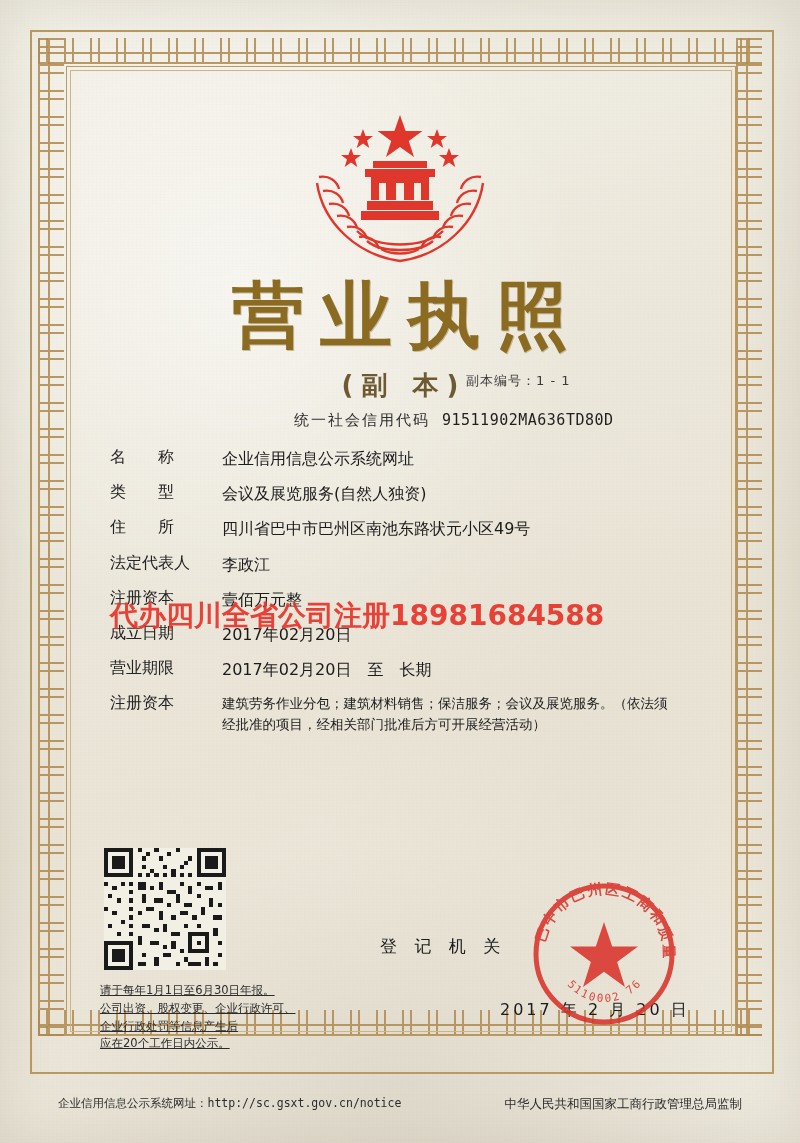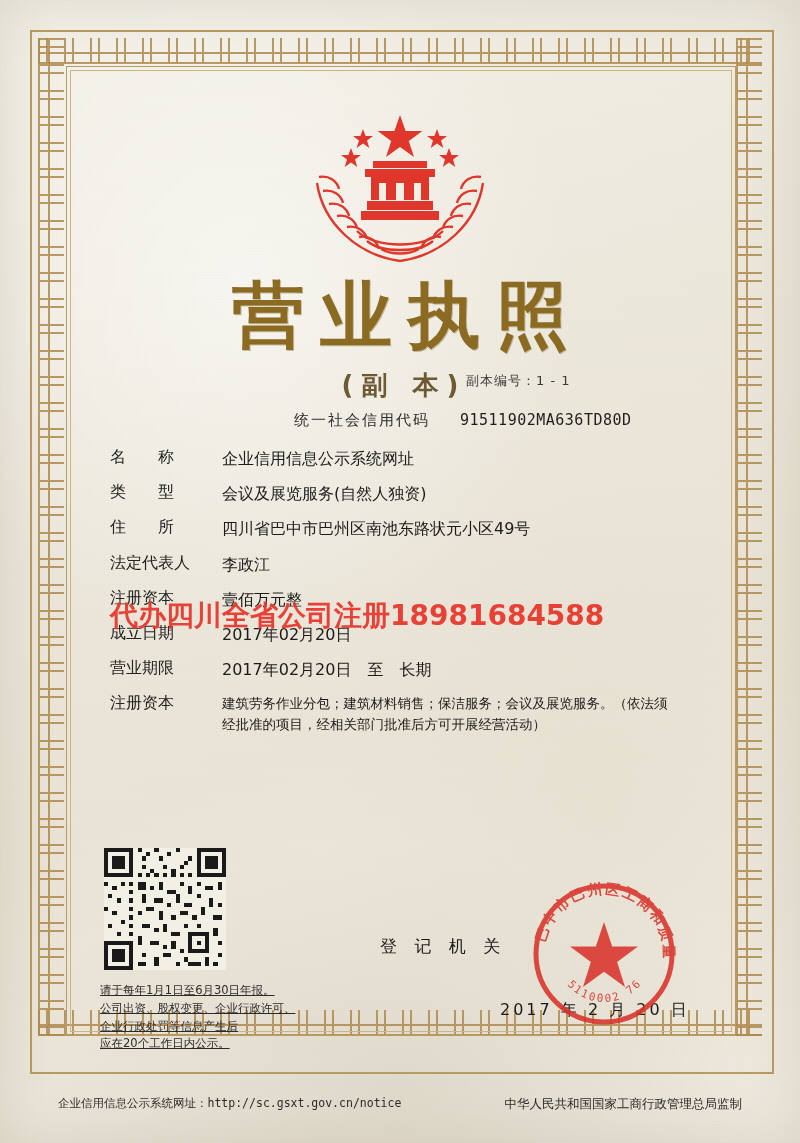--- a/index.html
+++ b/index.html
@@ -166,21 +166,21 @@
   }
   #credit-label {
     width: 330px;
     text-align: right;
     font-family: "DejaVu Sans", "Liberation Sans", sans-serif;
     font-size: 15px;
     letter-spacing: 2px;
     color: #2e2e2e;
   }
   #credit-value {
-    margin-left: 30px;
+    margin-left: 12px;
     font-family: "DejaVu Sans Mono", "Liberation Mono", monospace;
     font-size: 15px;
     letter-spacing: 0.5px;
     color: #1f1f1f;
   }
 
   
   #fields {
     position: absolute;
     left: 110px;

